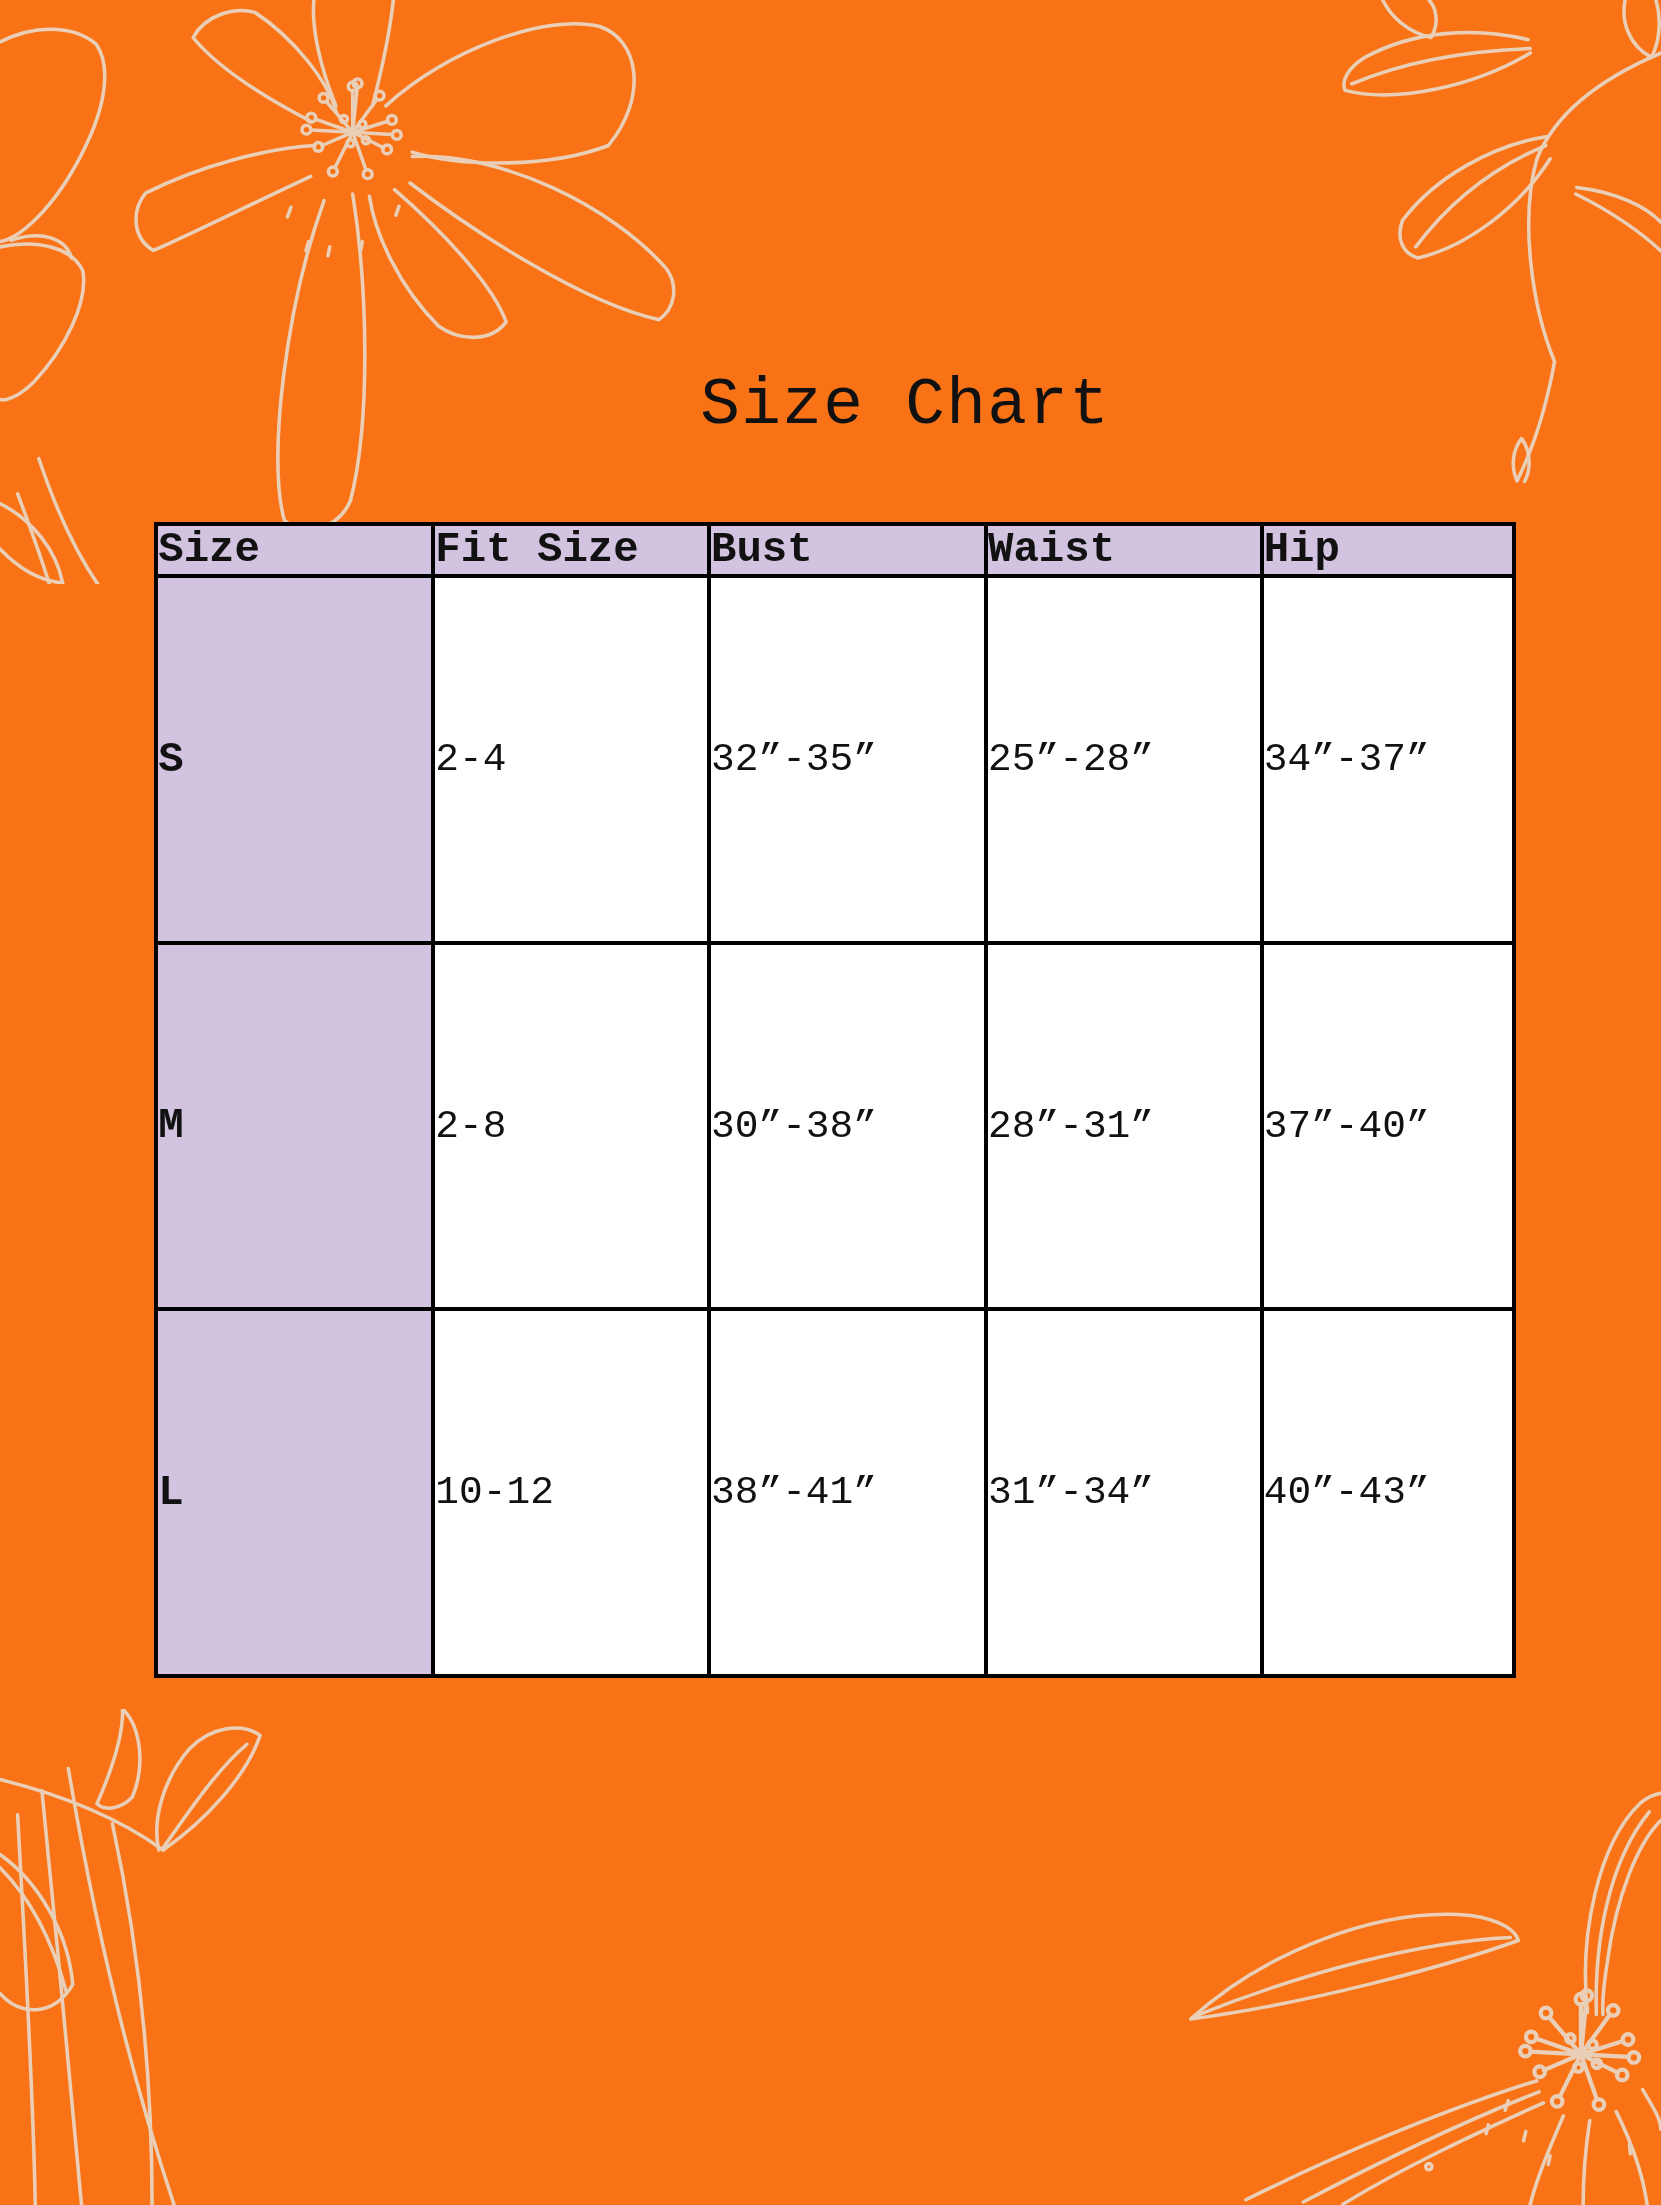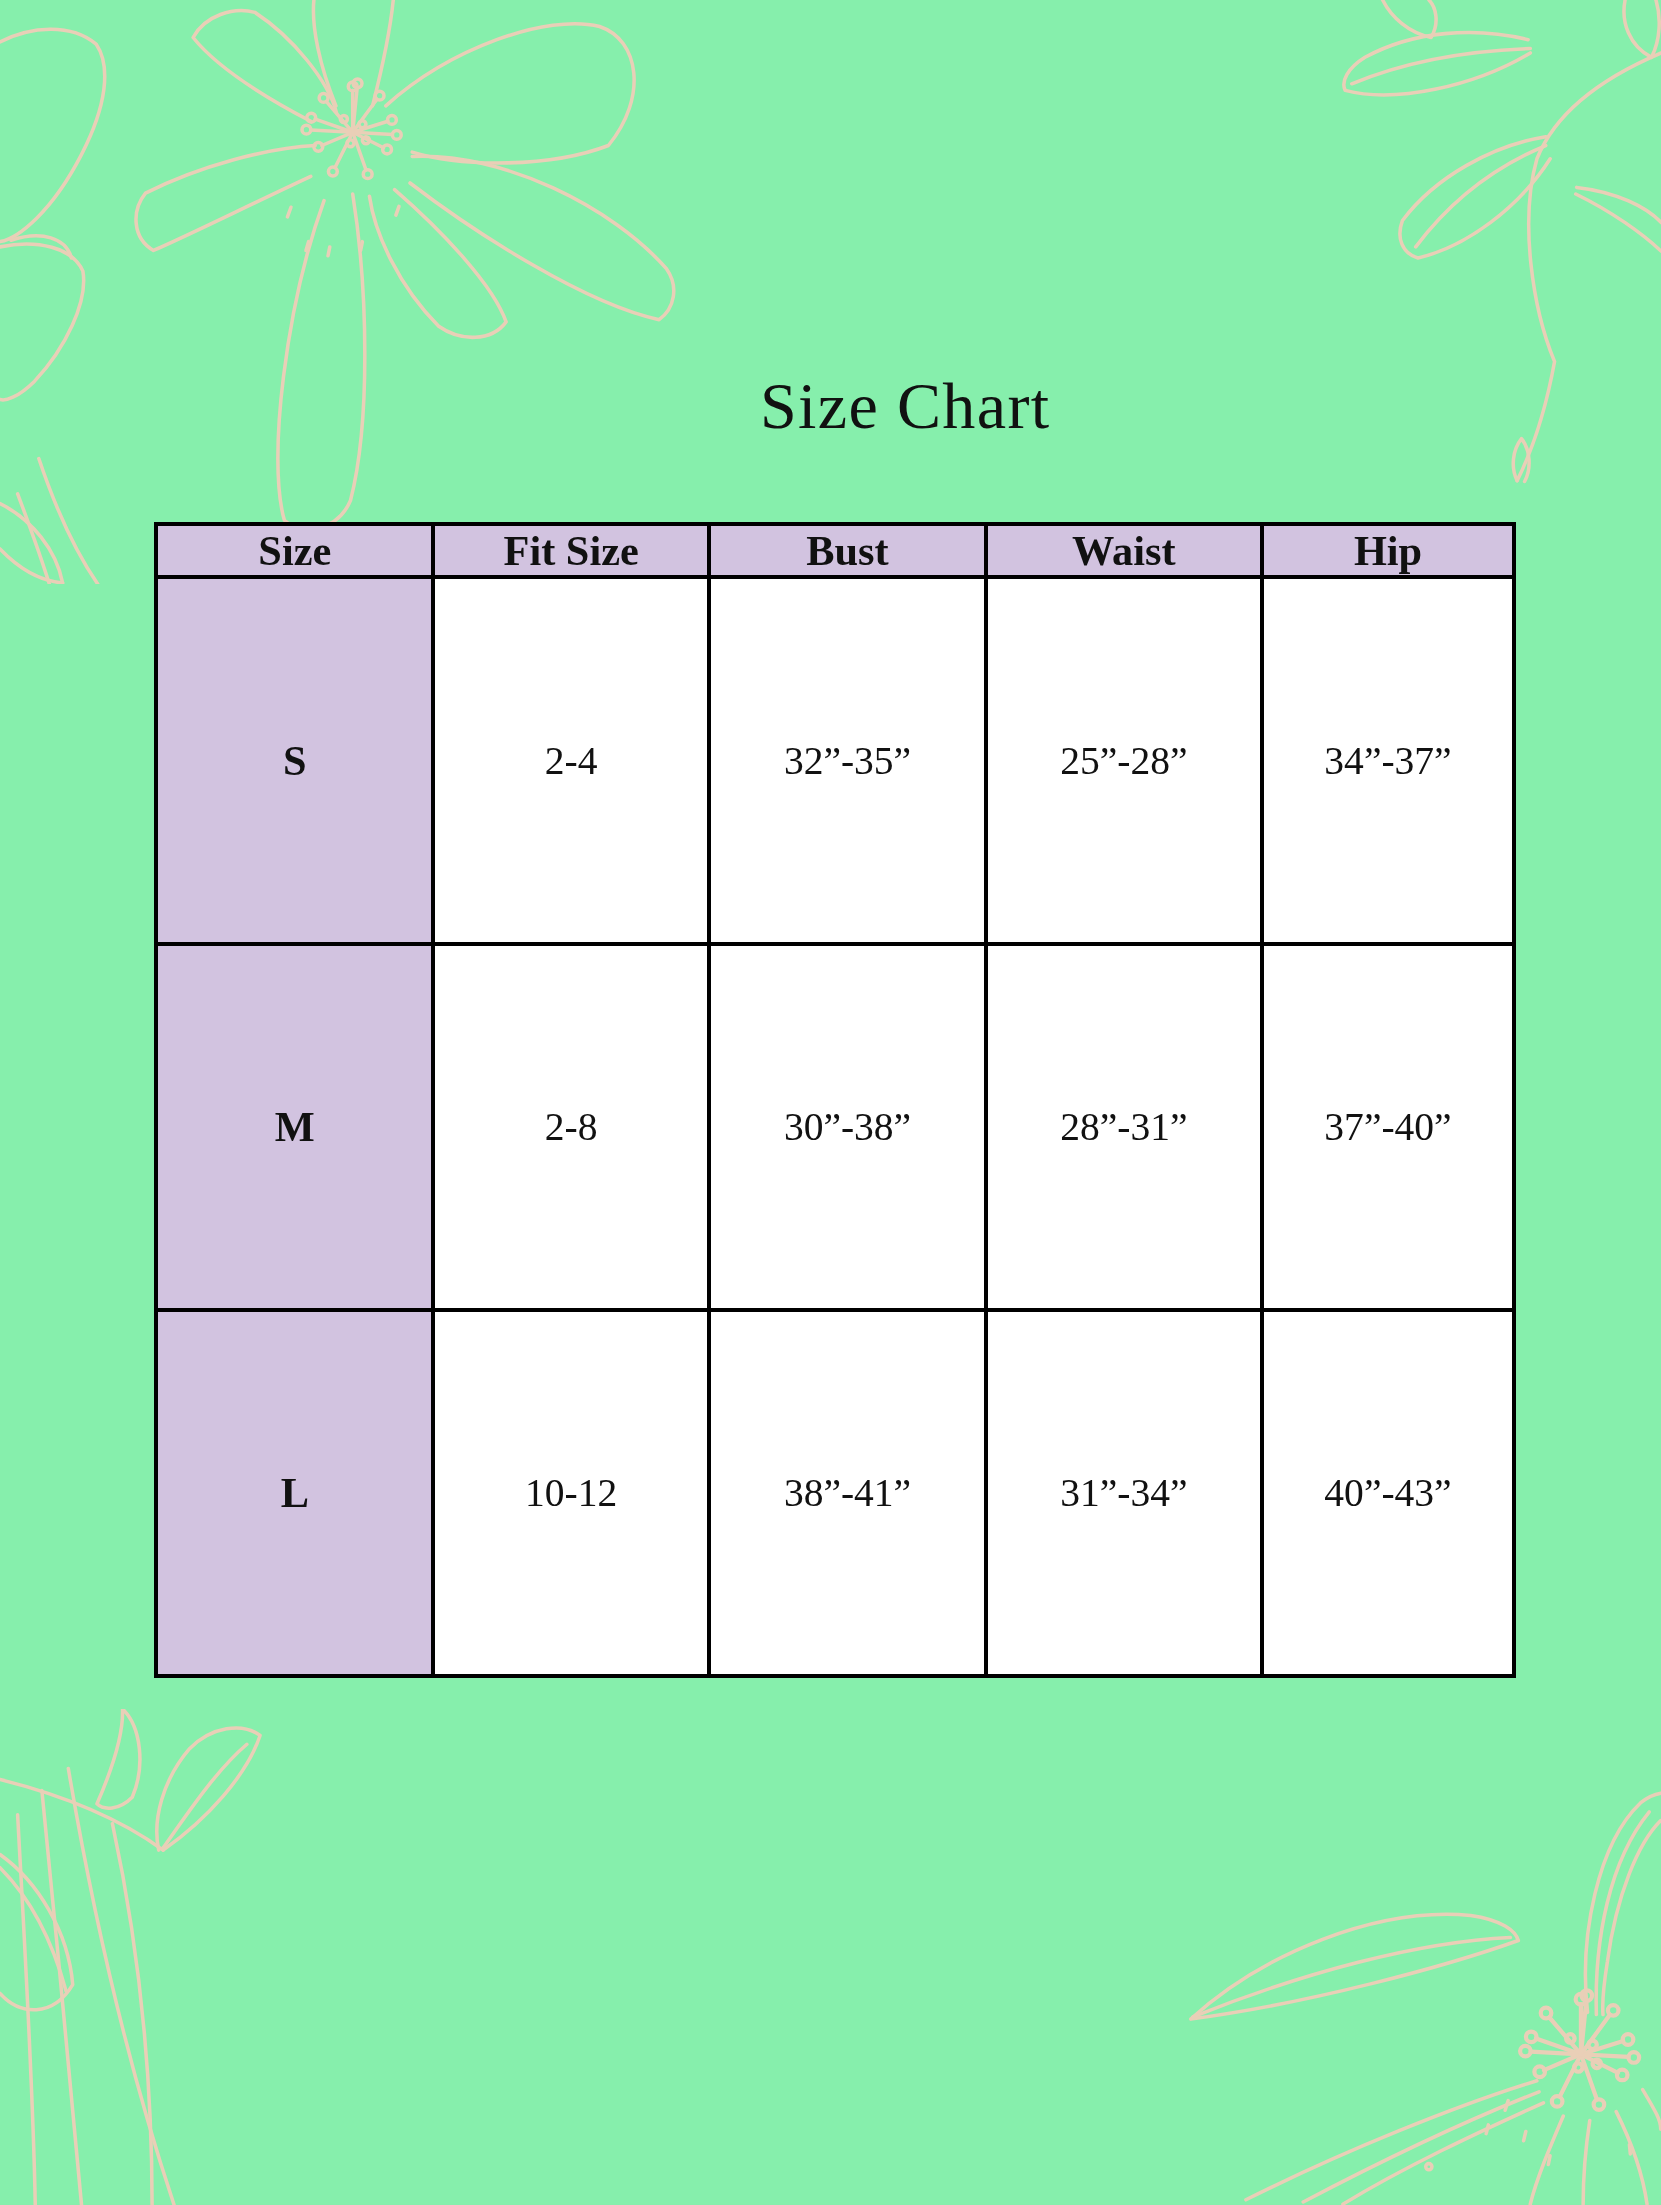--- a/index.html
+++ b/index.html
@@ -1,22 +1,22 @@
 <!DOCTYPE html>
 <html style="font-size:7px"><head>
 <meta charset="utf-8">
 <style>
   html,body{margin:0;padding:0;background:#fbfafa;}
   .page{
     position:relative;
     width:100vw;
     height:132.73vw; 
     overflow:hidden;
-    background:#86efac;
-    font-family:Liberation Serif, serif;
+    background:#f97316;
+    font-family:Liberation Mono, monospace;
   }
   .floral{position:absolute;pointer-events:none;}
   .floral path, .floral line, .floral circle, .floral ellipse{
     fill:none;stroke:#e9cfb7;stroke-width:8;stroke-linecap:round;stroke-linejoin:round;
   }
   .fl-tl{left:0;top:0;width:43%;height:26.5%;}
   .fl-tr{right:0;top:0;width:25%;height:23%;}
   .fl-bl{left:0;bottom:0;width:28%;height:22.5%;}
   .fl-br{right:0;bottom:0;width:34%;height:26%;}
   .title{
@@ -36,21 +36,21 @@
     left:9.29%;
     top:23.7%;
     width:82.0%;
     height:52.4%;
     border-collapse:collapse;
     table-layout:fixed;
   }
   .size-table tr{height:12.5%;}
   .size-table th, .size-table td{
     border:0.27vw solid #000000;
-    text-align:center;
+    text-align:left;
     vertical-align:middle;
     color:#111111;
     background:#ffffff;
     padding:0;
   }
   .size-table th{
     background:#d2c3e0;
     font-weight:700;
     font-size:2.55vw;
   }

